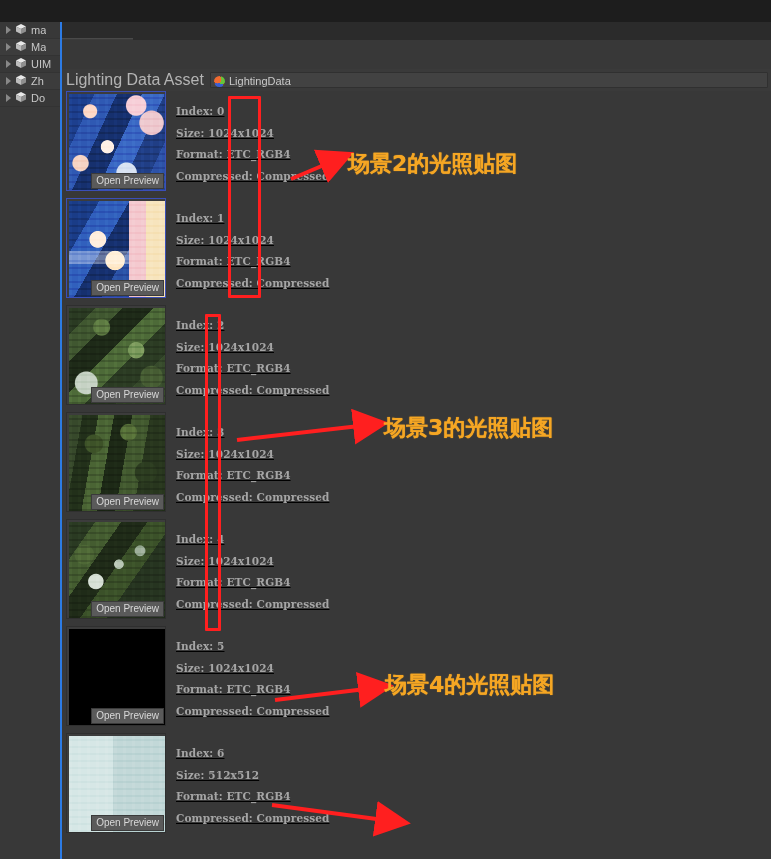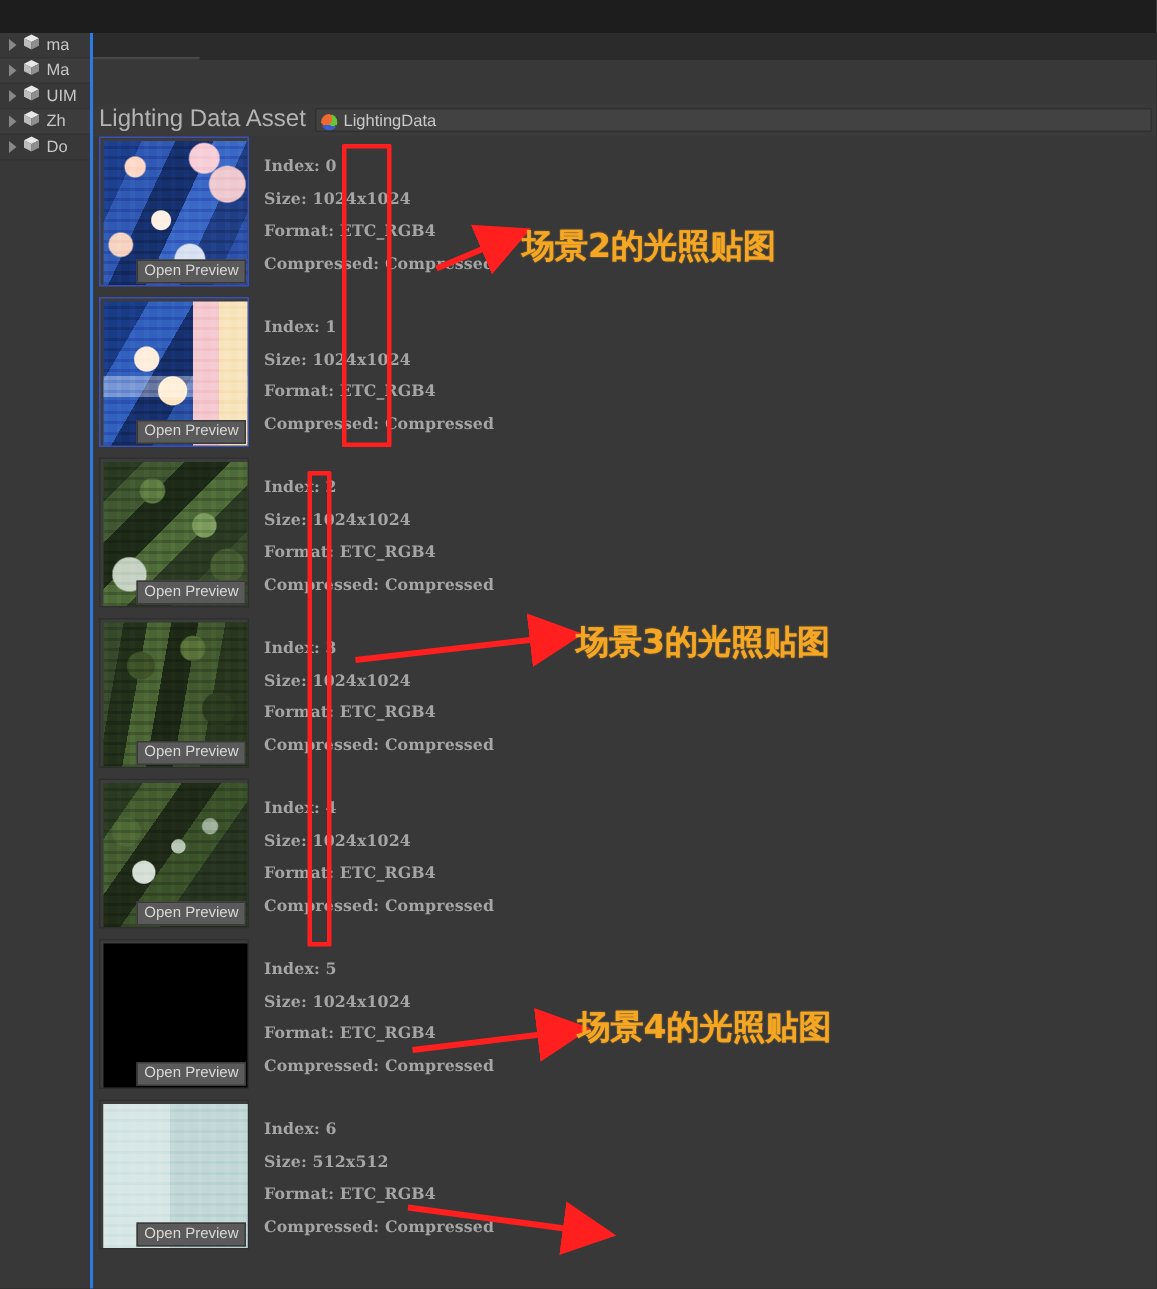--- a/index.html
+++ b/index.html
@@ -130,20 +130,21 @@
     position: absolute; right: 1px; bottom: 1px;
     padding: 1px 4px 2px 4px;
     background: #5a5a5a;
     border: 1px solid #3a3a3a;
     font-size: 10px; color: #d8d8d8; line-height: 11px;
     white-space: nowrap;
   }
   .meta {
     position: absolute; left: 114px; top: 10px;
     font-family: "DejaVu Serif", serif;
+    text-decoration: underline;
   }
   .meta div {
     font-size: 10.5px; color: #a5a5a5; font-weight: bold;
     line-height: 21.5px; white-space: nowrap;
     letter-spacing: 0.1px;
   }
 
   
   .tex-blue {
     background:

